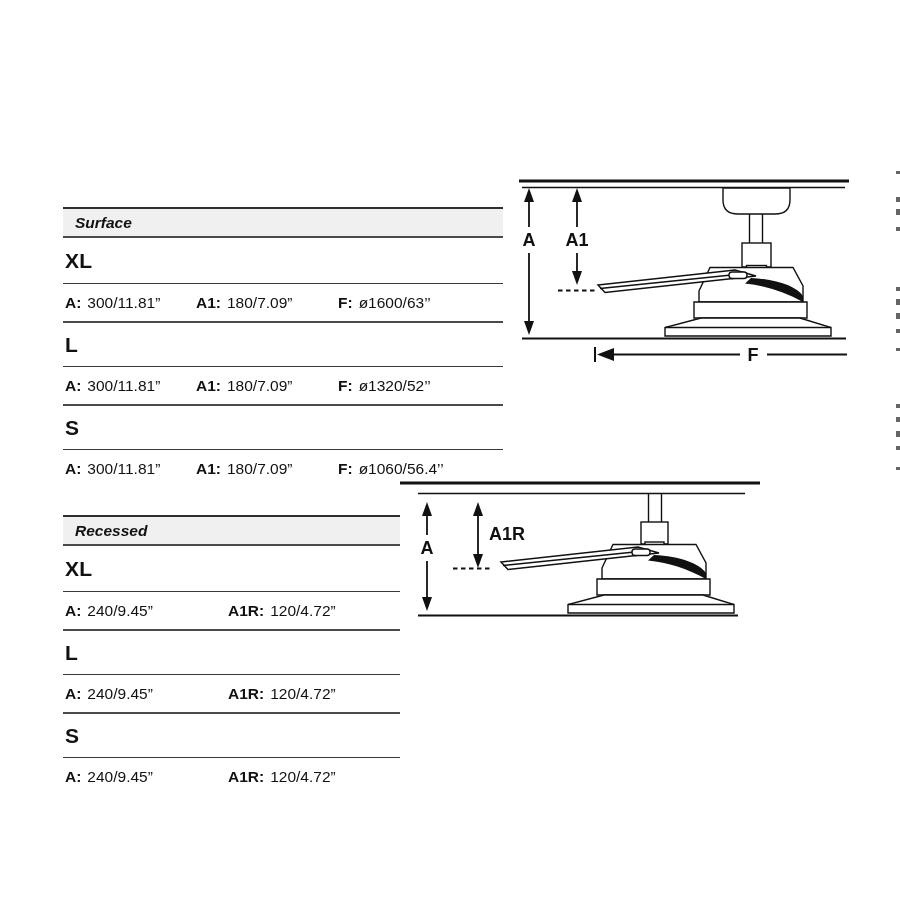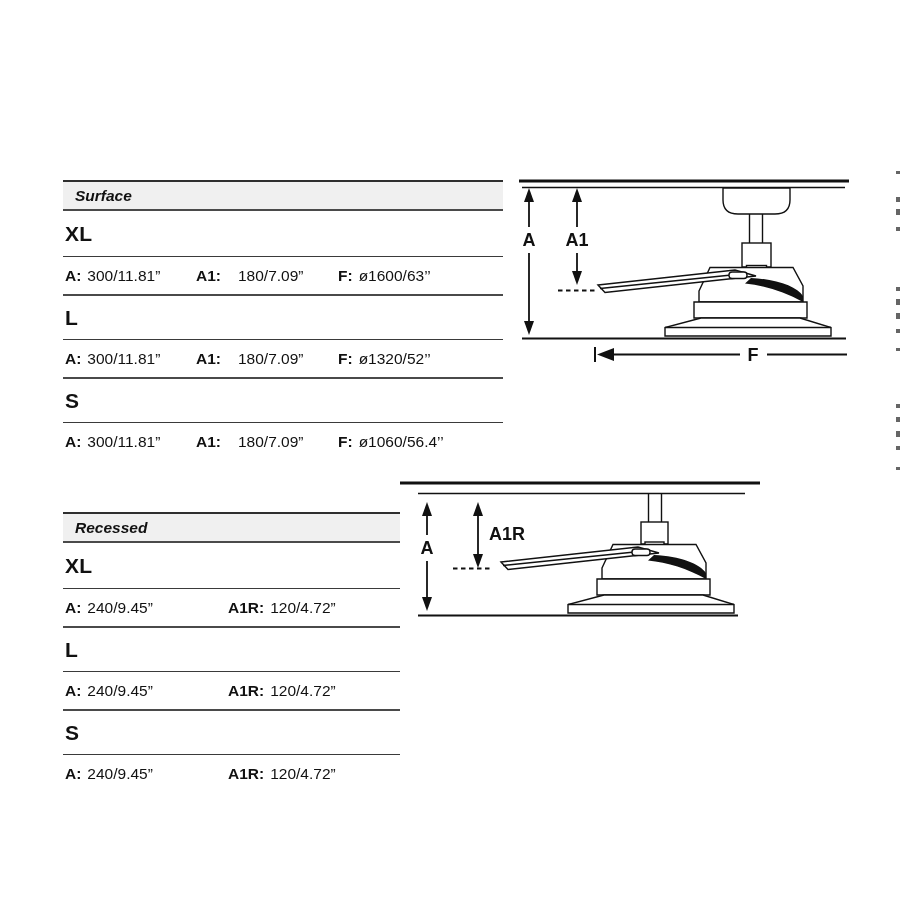--- a/index.html
+++ b/index.html
@@ -10,46 +10,46 @@
   }
   .canvas{position:absolute;inset:0;}
 
   
   .page-title{
     position:absolute;left:75px;top:136px;
     font-size:21px;font-weight:bold;font-style:italic;letter-spacing:.2px;
   }
 
   
-  .spec-table{position:absolute;}
+  .spec-table{position:absolute;margin-top:27px;}
   .spec-table .band{
     background:#f0f0f0;
     border-top:2px solid #2f2f2f;border-bottom:2px solid #4a4a4a;
     height:31px;box-sizing:border-box;
     display:flex;align-items:center;padding-left:12px;
     font-size:15.5px;font-weight:bold;font-style:italic;
   }
   .size-row{
     height:45px;box-sizing:border-box;display:flex;align-items:center;
     font-size:21px;font-weight:bold;padding-left:2px;letter-spacing:.3px;text-align:right;
   }
   .size-row + .data-row{border-top:1.7px solid #3a3a3a;}
   .data-row{
     height:38px;box-sizing:border-box;display:flex;align-items:center;
     font-size:15.5px;padding-left:2px;
   }
   .data-row + .size-row{border-top:2px solid #4a4a4a;}
   .pair{display:inline-flex;white-space:nowrap;}
   .pair b{margin-right:6px;}
   .surface-table .pair:nth-child(1){width:131px;}
-  .surface-table .pair:nth-child(2){width:142px;gap:11px;}
+  .surface-table .pair:nth-child(2){width:142px;}
   .recessed-table .pair:nth-child(1){width:163px;}
 
   .surface-table{left:63px;top:180px;width:440px;}
-  .recessed-table{left:63px;top:512px;width:337px;}
+  .recessed-table{left:63px;top:488px;width:337px;}
 
   
   .diagram{position:absolute;}
   .diagram-surface{left:513px;top:175px;}
   .diagram-recessed{left:398px;top:478px;}
   svg text{font-family:"Liberation Sans",sans-serif;font-weight:bold;font-size:18px;fill:#111;}
 
   
   .edge-fragment{position:absolute;left:896px;width:4px;background:#4a4a4a;opacity:.85;}
 </style>

